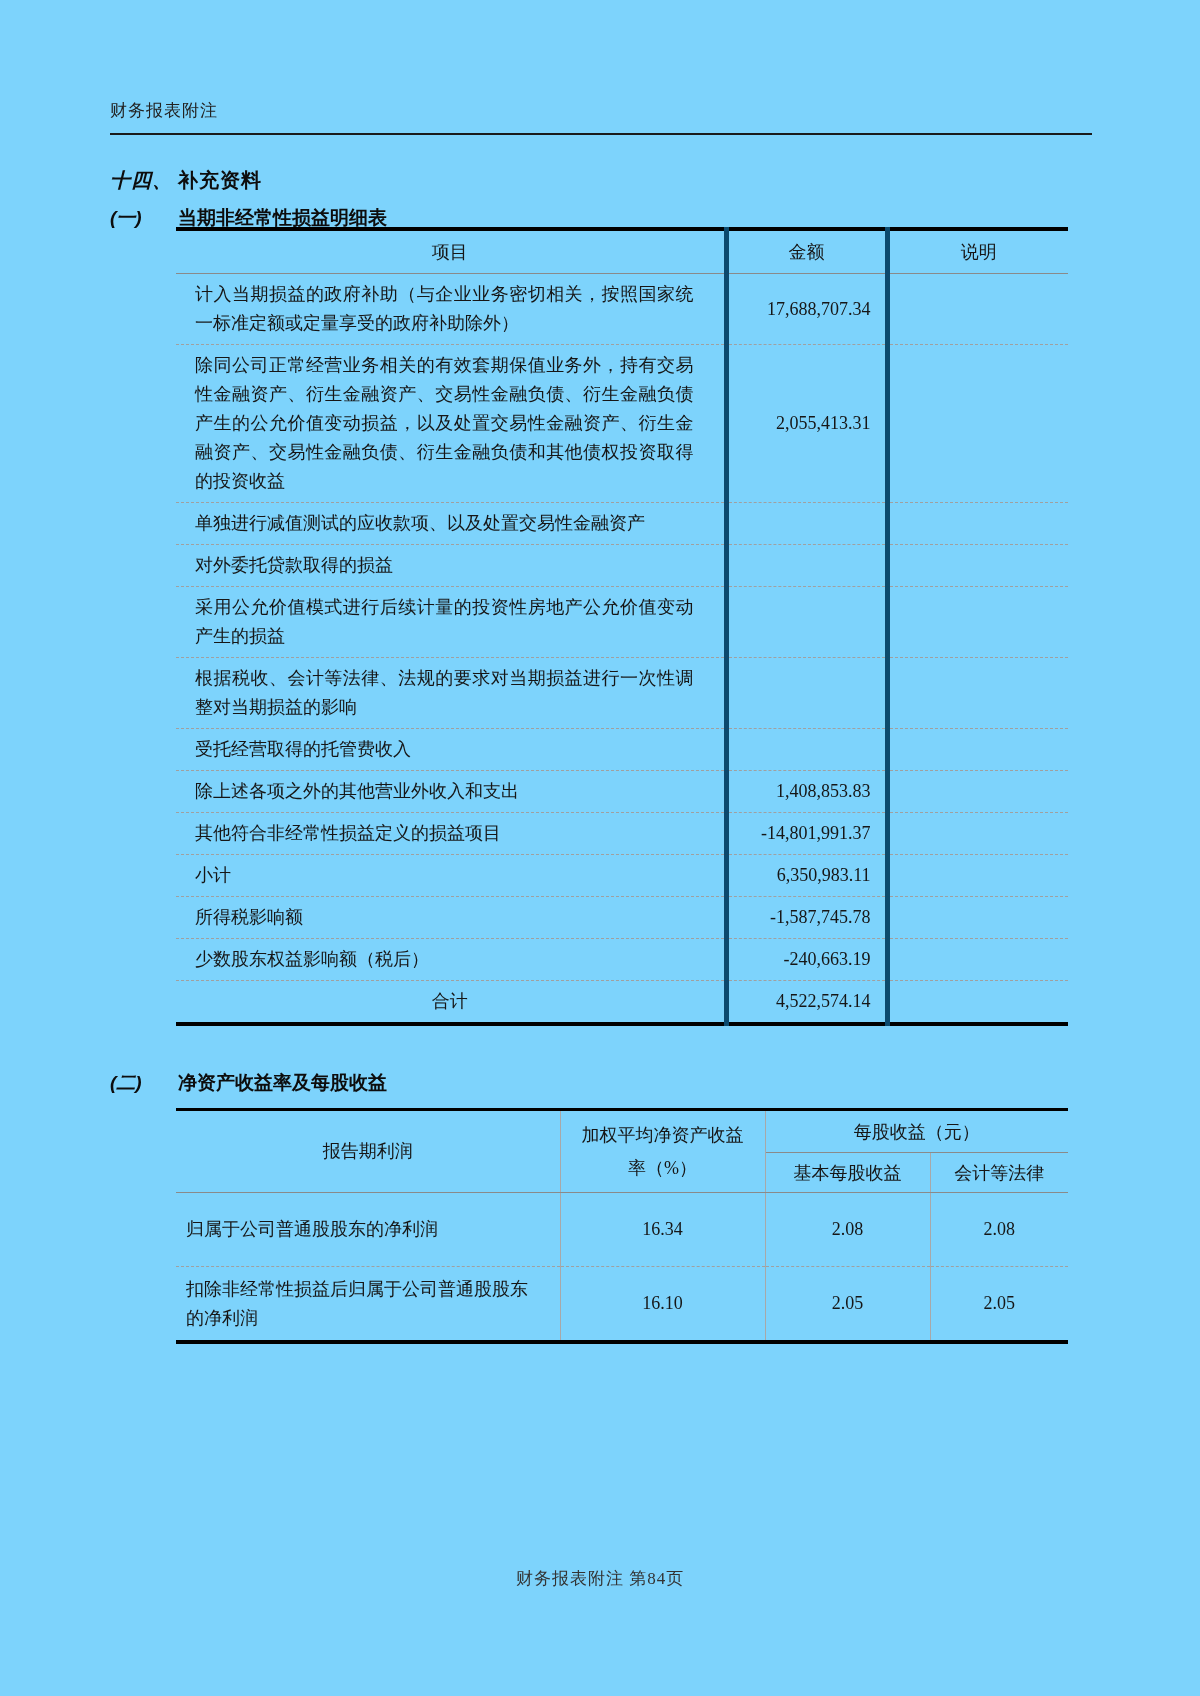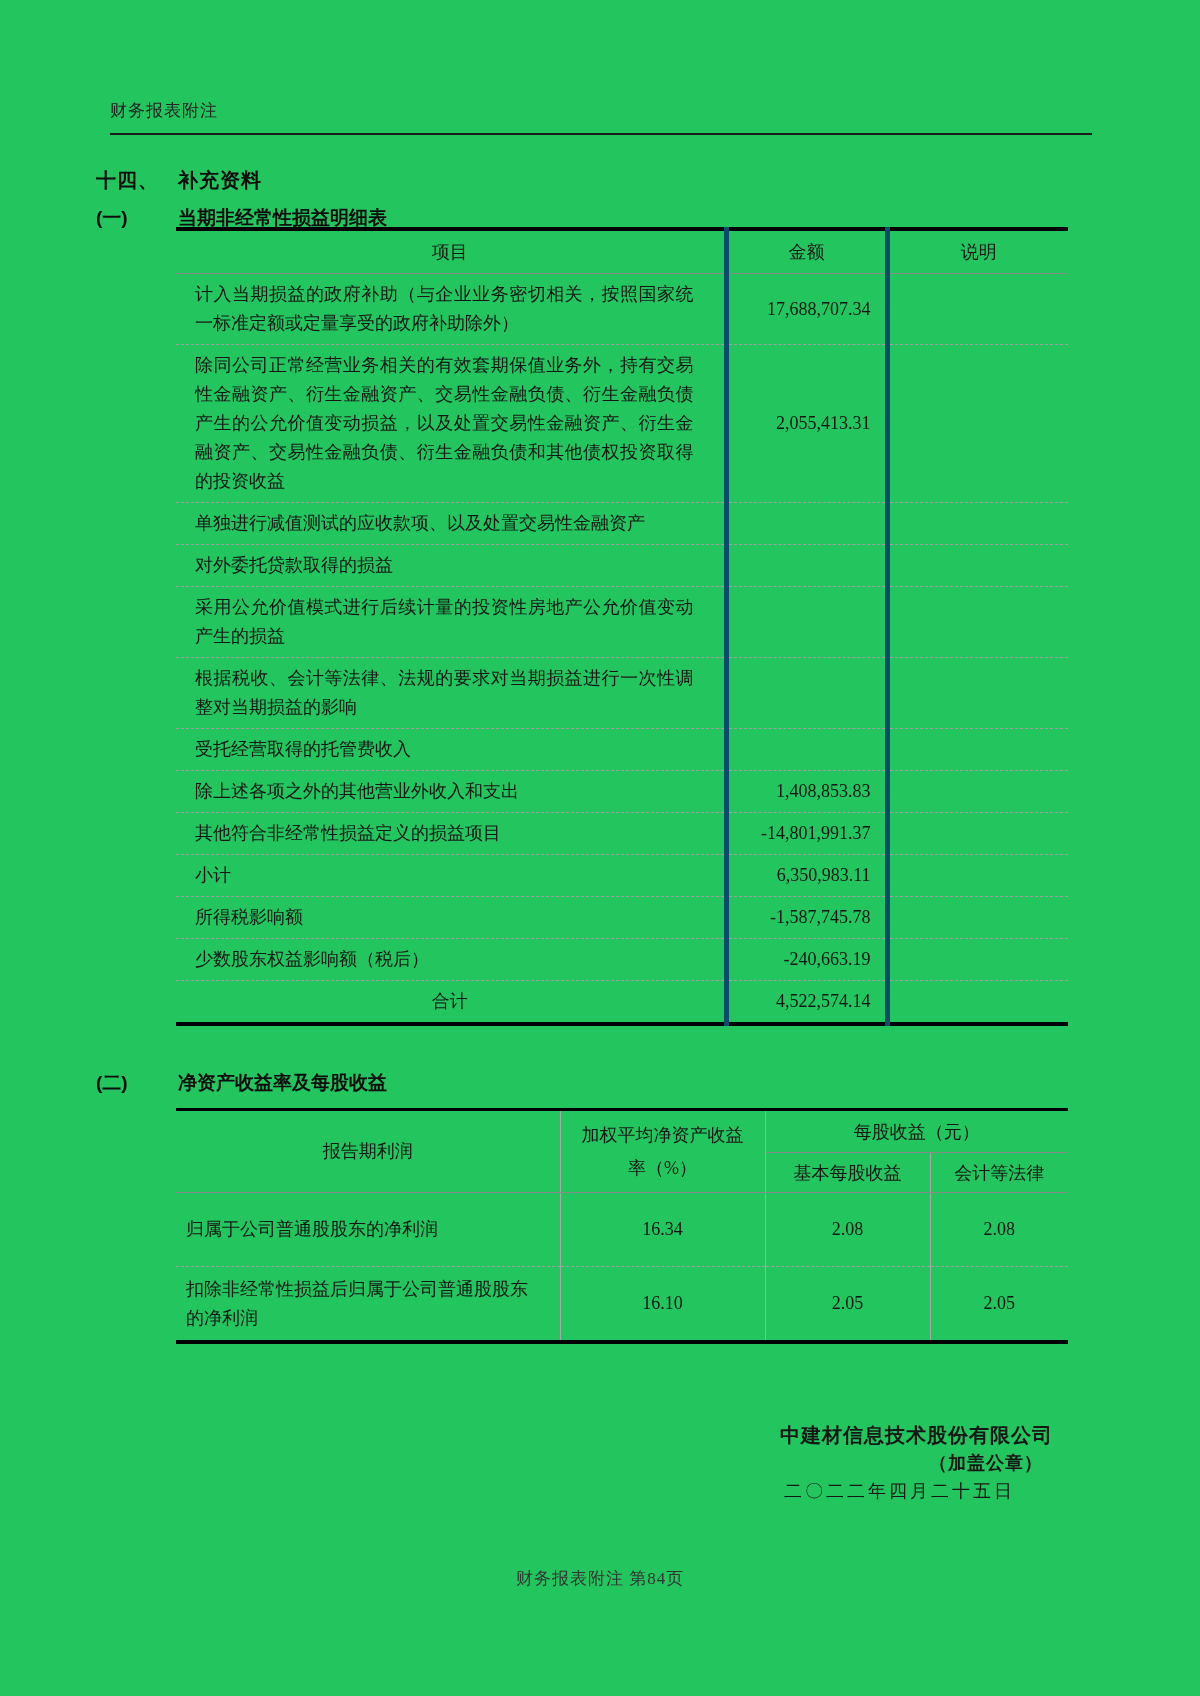--- a/index.html
+++ b/index.html
@@ -1,39 +1,39 @@
 <!DOCTYPE html>
 <html><head>
 <meta charset="utf-8">
 <style>
   html,body{margin:0;padding:0;background:#ffffff;}
   .page{
     position:relative;
     width:1200px;height:1696px;
-    background:#22c55e;
+    background:#7dd3fc;
     font-family:"Liberation Serif","DejaVu Serif",serif;
     color:#161616;
     overflow:hidden;
   }
   
   .page-header{
     position:absolute;left:110px;top:99px;
     font-size:17px;letter-spacing:1px;color:#222;
   }
   .header-rule{
     position:absolute;left:110px;top:133px;width:982px;height:2px;
     background:#1a1a1a;
   }
   
   .heading{
     position:absolute;
     font-family:"Liberation Sans","DejaVu Sans",sans-serif;
     font-weight:bold;color:#0d0d0d;
   }
-  .sec-num{left:96px;}
+  .sec-num{left:110px;font-style:italic;}
   .sec-title{left:178px;}
   .h-main{top:167px;font-size:20px;letter-spacing:1px;}
   .h-part1{top:205px;font-size:19px;}
   .h-part2{top:1070px;font-size:19px;}
   
   table{border-collapse:collapse;table-layout:fixed;font-size:18px;color:#161616;}
   th{font-weight:normal;}
   
   .t1{
     position:absolute;left:176px;top:227px;width:892px;
@@ -211,21 +211,16 @@
         </tr>
         <tr>
           <td class="item vline">扣除非经常性损益后归属于公司普通股股东的净利润</td>
           <td class="val vline">16.10</td>
           <td class="val vline">2.05</td>
           <td class="val">2.05</td>
         </tr>
       </tbody>
   </table>
 
-  <div class="signature">
-    <div class="sig-company">中建材信息技术股份有限公司</div>
-    <div class="sig-seal">（加盖公章）</div>
-    <div class="sig-date">二〇二二年四月二十五日</div>
-  </div>
 
   <div class="page-footer">财务报表附注 第84页</div>
 
 </div>
 
 </body></html>

